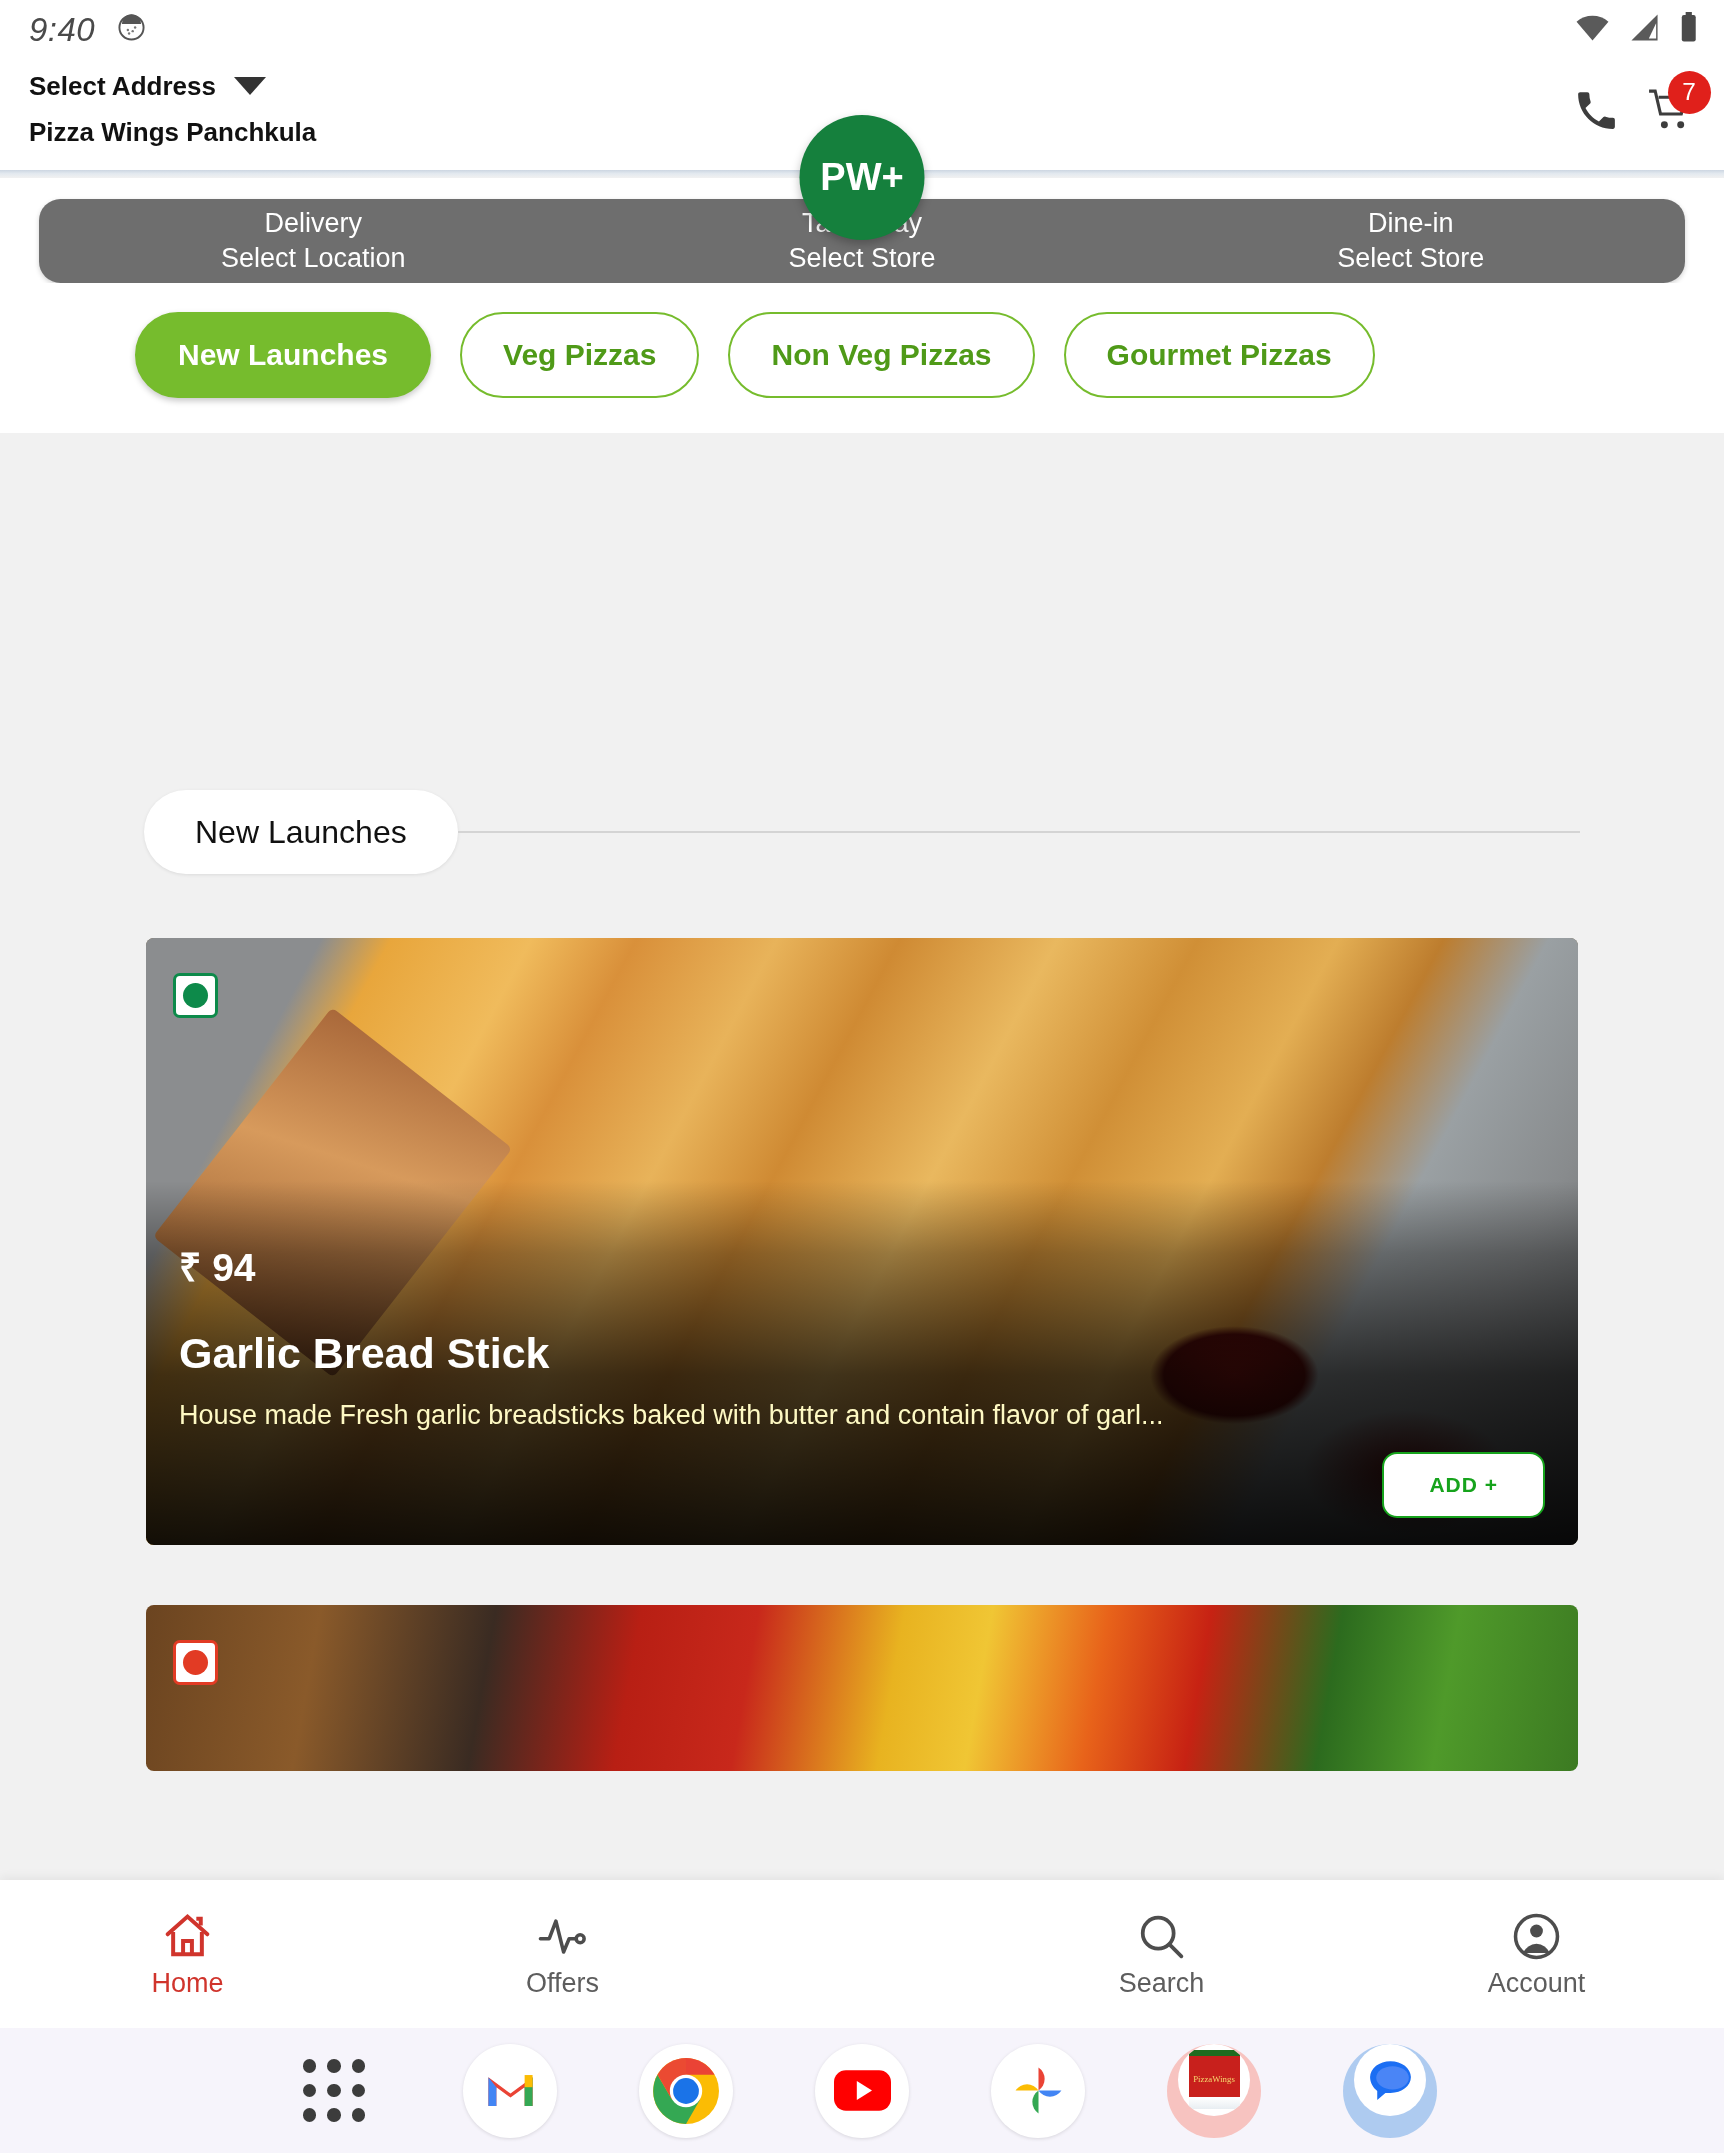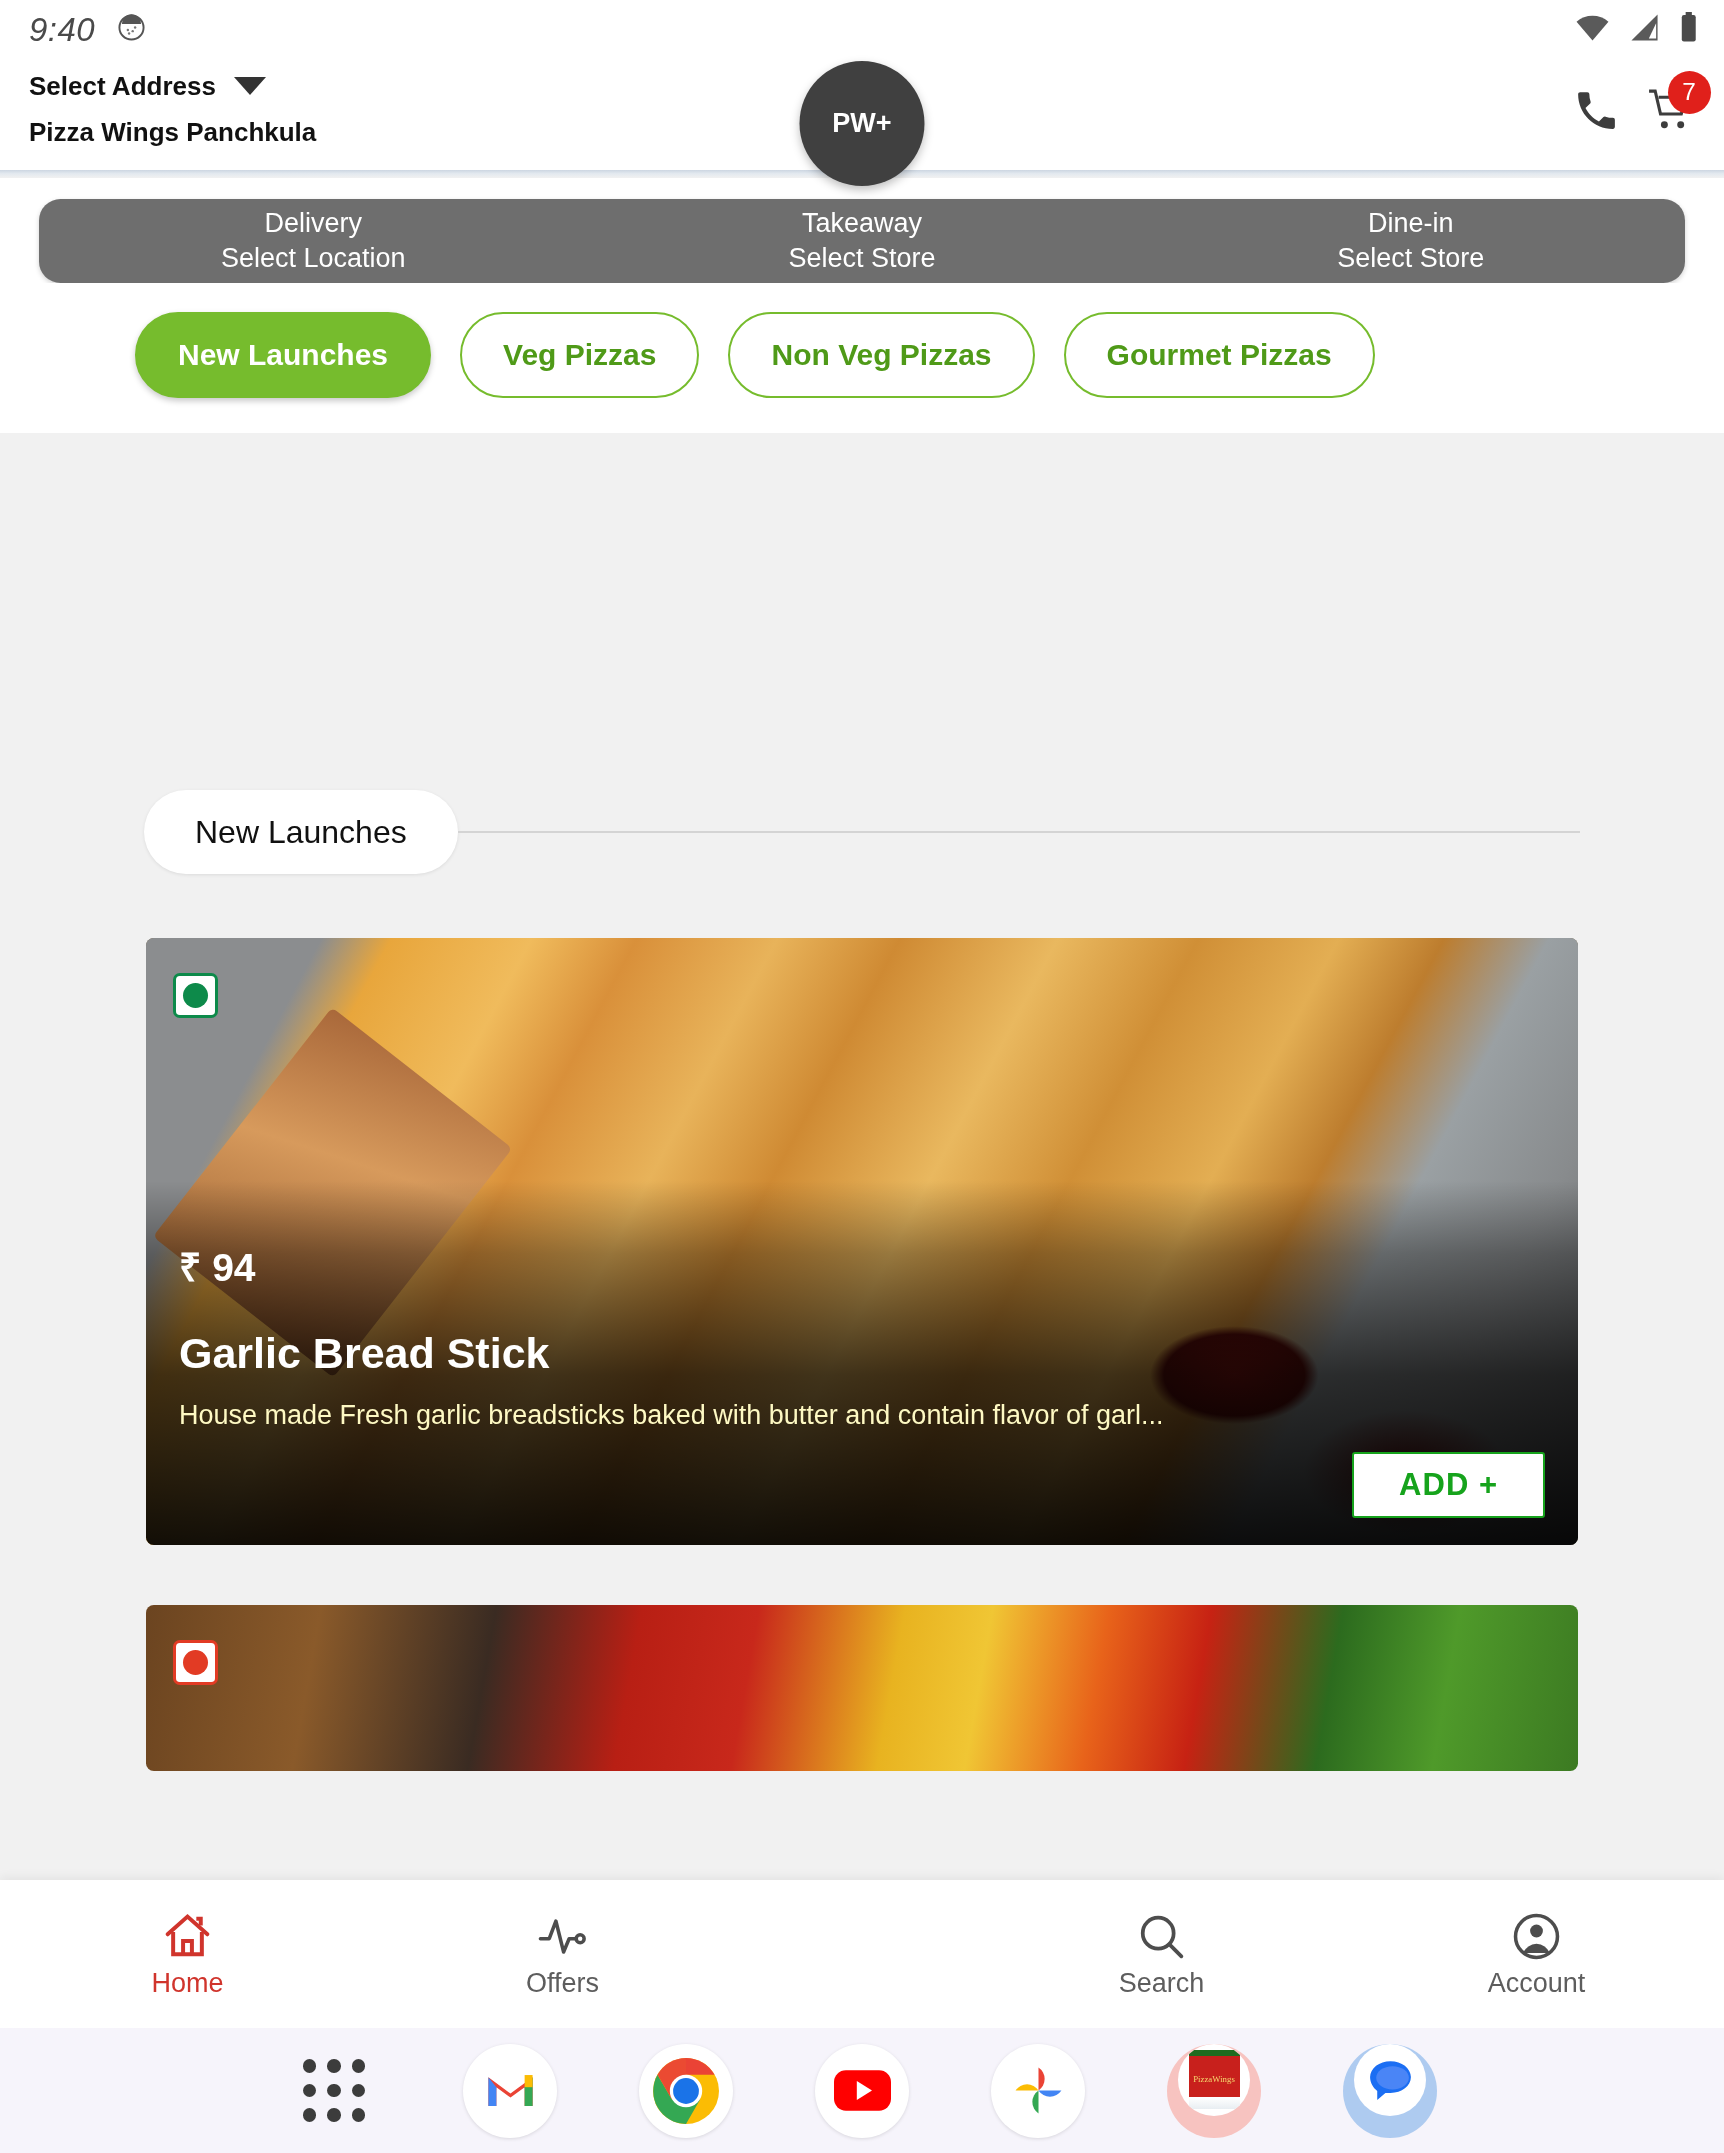--- a/index.html
+++ b/index.html
@@ -136,23 +136,23 @@
     padding:0 33px 27px 33px;
   }
   .price{font-size:39px;font-weight:bold;color:#fff;margin-bottom:37px;}
   .prod-title{font-size:43px;font-weight:bold;color:#fff;margin-bottom:21.5px;}
   .prod-desc{
     font-size:27px;font-weight:normal;color:#fef9c3;
     white-space:nowrap;overflow:hidden;
   }
   .add-row{display:flex;justify-content:flex-end;margin-top:21.5px;}
   .add-btn{
-    background:#fff;border:2.9px solid #16a31c;border-radius:3px;
+    background:#fff;border:2.9px solid #16a31c;border-radius:15px;
     padding:0 45px;height:66px;display:flex;align-items:center;
-    font-size:31px;font-weight:bold;color:#16a31c;letter-spacing:1px;cursor:pointer;
+    font-size:21px;font-weight:bold;color:#16a31c;letter-spacing:1px;cursor:pointer;
   }
 
   
   .card2{
     position:relative;margin:60px 146px 0 146px;height:166px;
     border-radius:7.8px;overflow:hidden;
   }
   .card2-img{
     position:absolute;inset:0;
     background:linear-gradient(100deg,
@@ -171,25 +171,25 @@
   }
   .nav-item{
     flex:1;display:flex;flex-direction:column;
     align-items:center;justify-content:center;gap:1px;cursor:pointer;
   }
   .nav-item .lbl{font-size:27px;color:#5d5d5d;}
   .nav-item.active .lbl{color:#d0342c;}
   .nav-spacer{width:224px;}
   .fab{
     position:absolute;left:50%;transform:translateX(-50%);
-    bottom:1967px;
+    bottom:1913px;
     width:125px;height:125px;border-radius:50%;
-    background:#404040;color:#fff;
+    background:#15803d;color:#fff;
     display:flex;align-items:center;justify-content:center;
-    font-size:27px;font-weight:bold;z-index:12;cursor:pointer;
+    font-size:38px;font-weight:bold;z-index:12;cursor:pointer;
     box-shadow:0 3.9px 9.8px rgba(0,0,0,.25);
   }
 
   
   .dock{
     position:absolute;left:0;right:0;bottom:0;height:125px;
     background:#f6f4fb;display:flex;align-items:center;
     justify-content:center;gap:0;z-index:11;
   }
   .dock-item{

